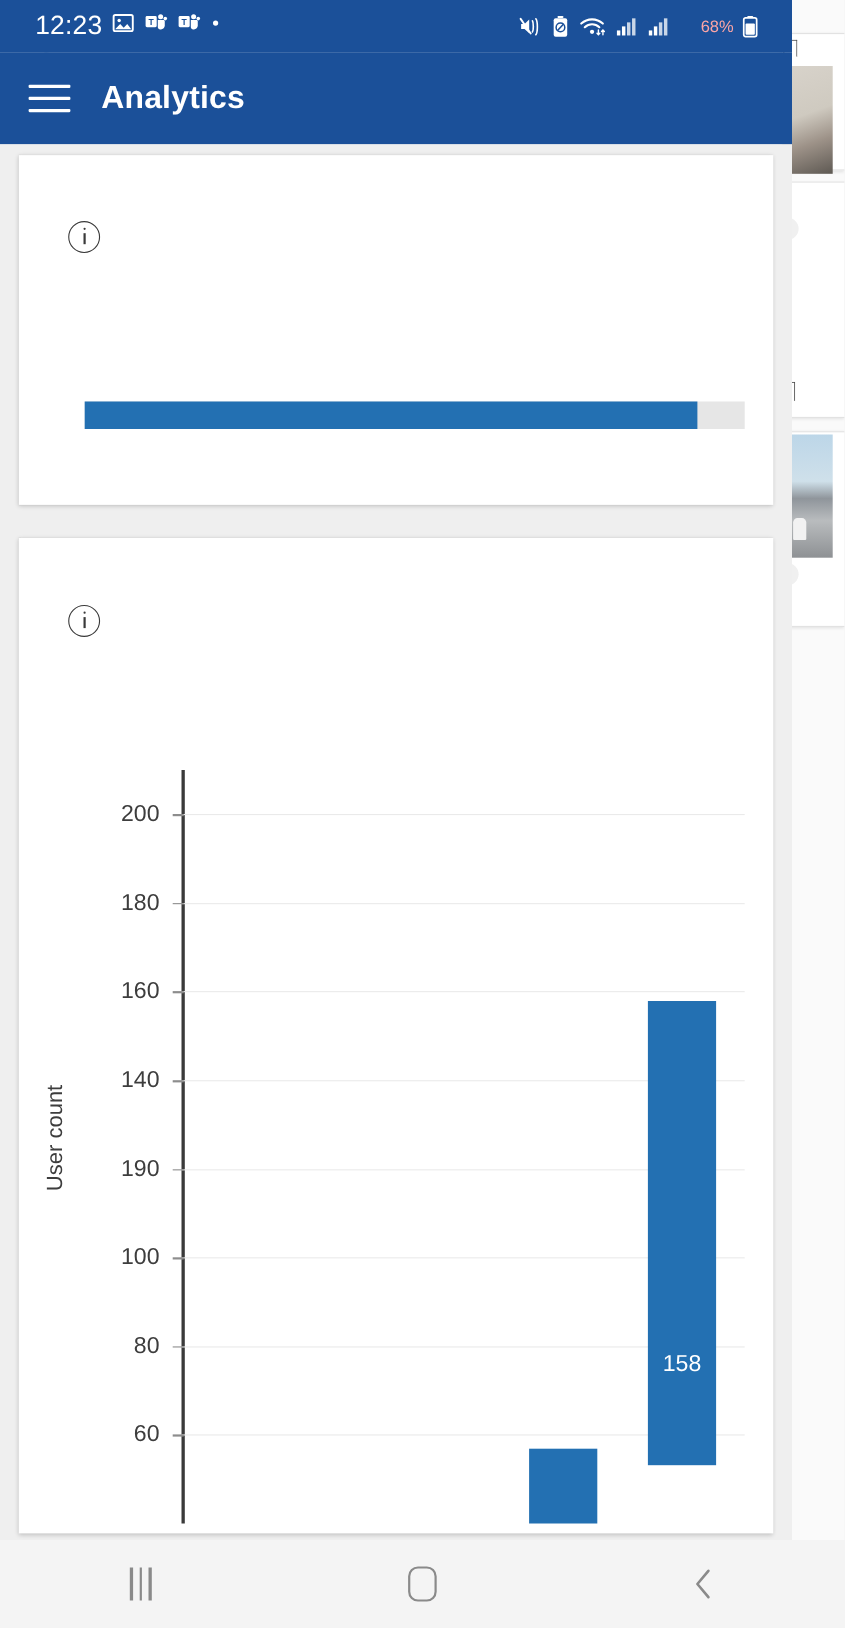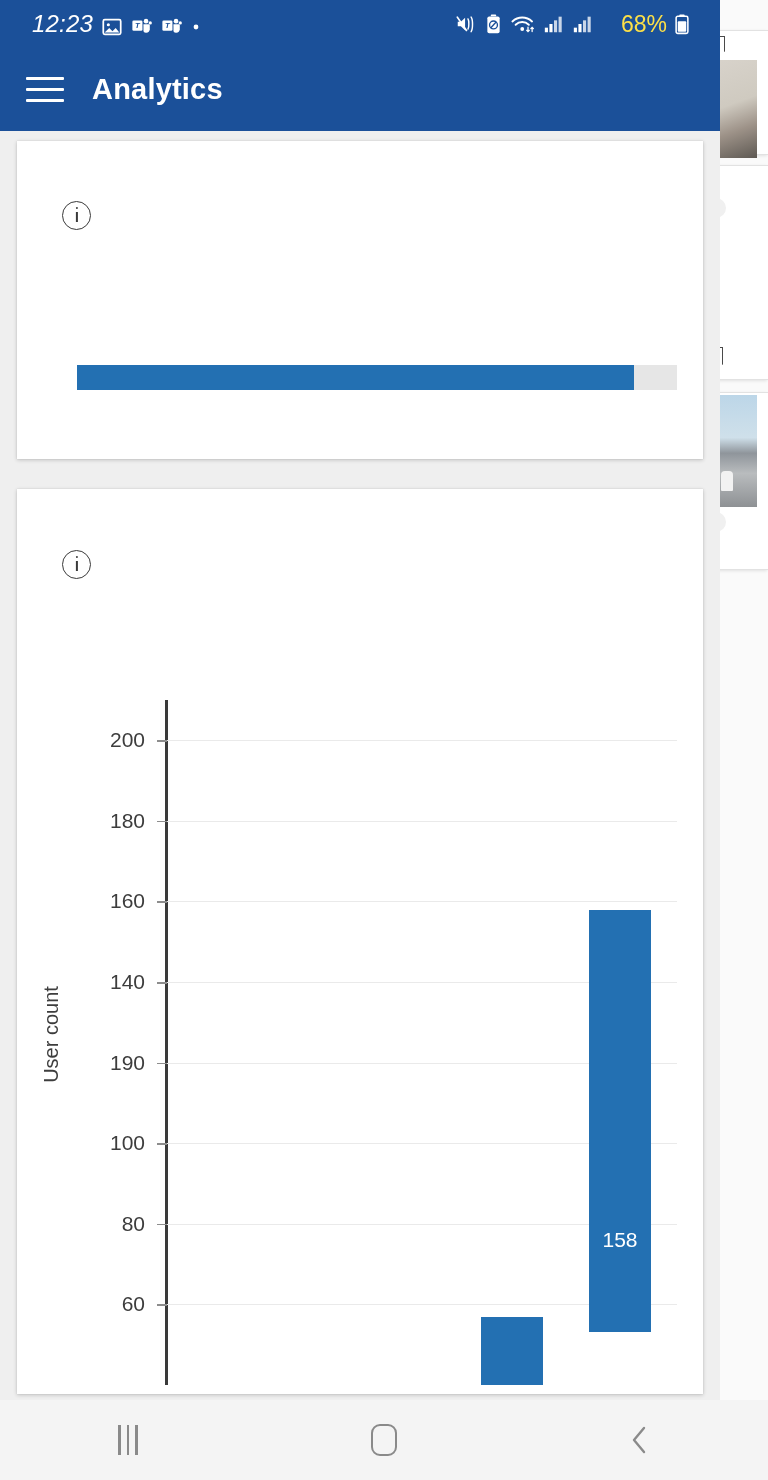--- a/index.html
+++ b/index.html
@@ -117,40 +117,39 @@
     top: 0; left: 0;
     width: 720px;
     height: 48px;
     background: #1b5099;
     display: flex;
     align-items: center;
     z-index: 10;
   }
   #status-left {
     display: flex;
-    align-items: flex-end;
+    align-items: flex-start;
     gap: 8px;
     margin-left: 32px;
-    font-style: italic;
   }
   #status-time {
     color: #ffffff;
     font-size: 24px;
     letter-spacing: .2px;
   }
   #status-right {
     display: flex;
     align-items: center;
     gap: 7px;
     margin-left: auto;
     margin-right: 30px;
   }
   #battery-pct {
-    color: #fde047;
-    font-size: 23px;
+    color: #fca5a5;
+    font-size: 15px;
     margin-left: 20px;
   }
   .sicon { display: block; }
 
   
   #app-bar {
     position: absolute;
     top: 48px; left: 0;
     width: 720px;
     height: 83px;

